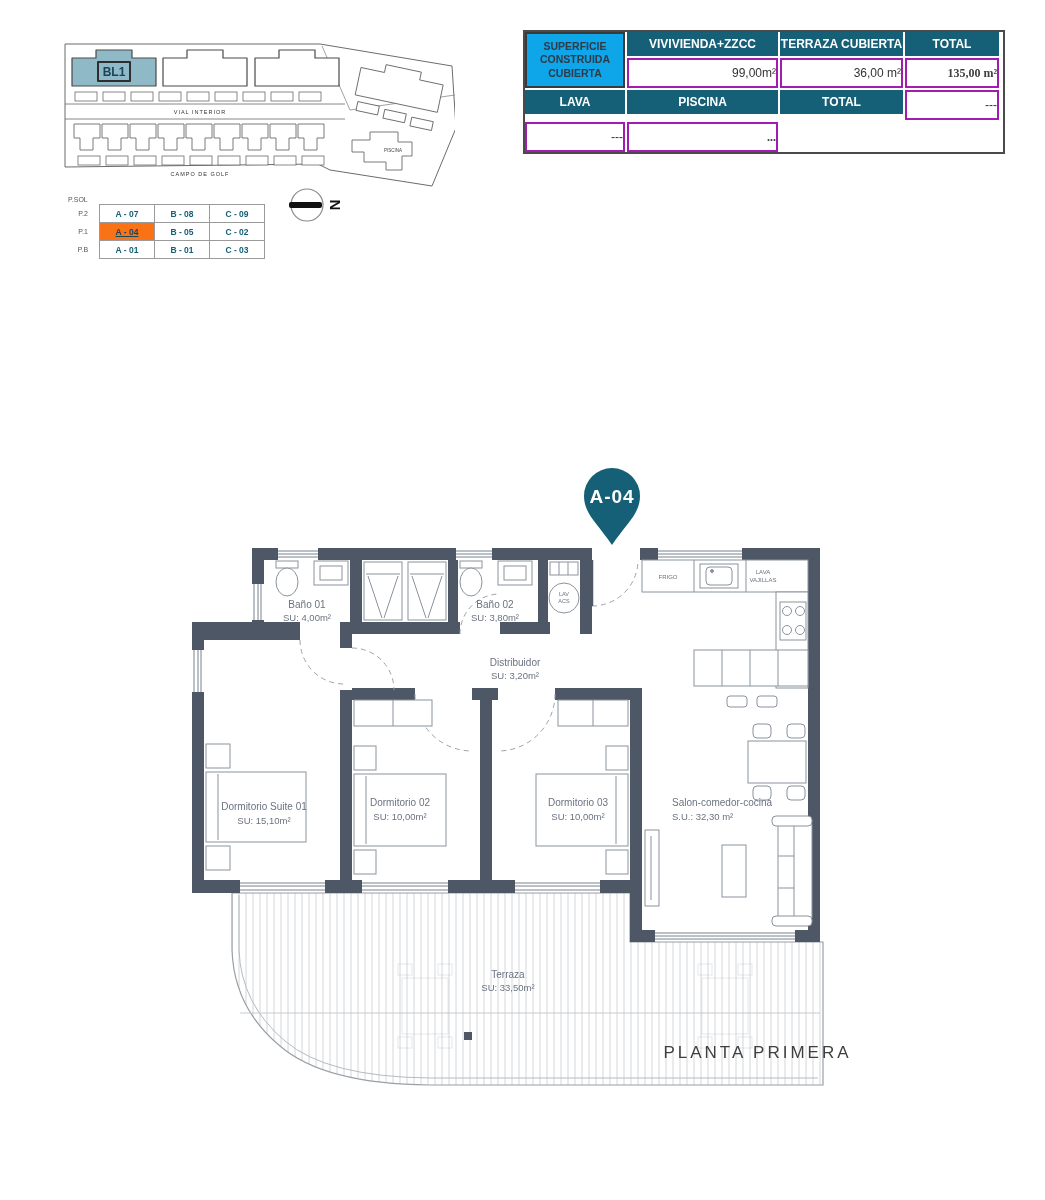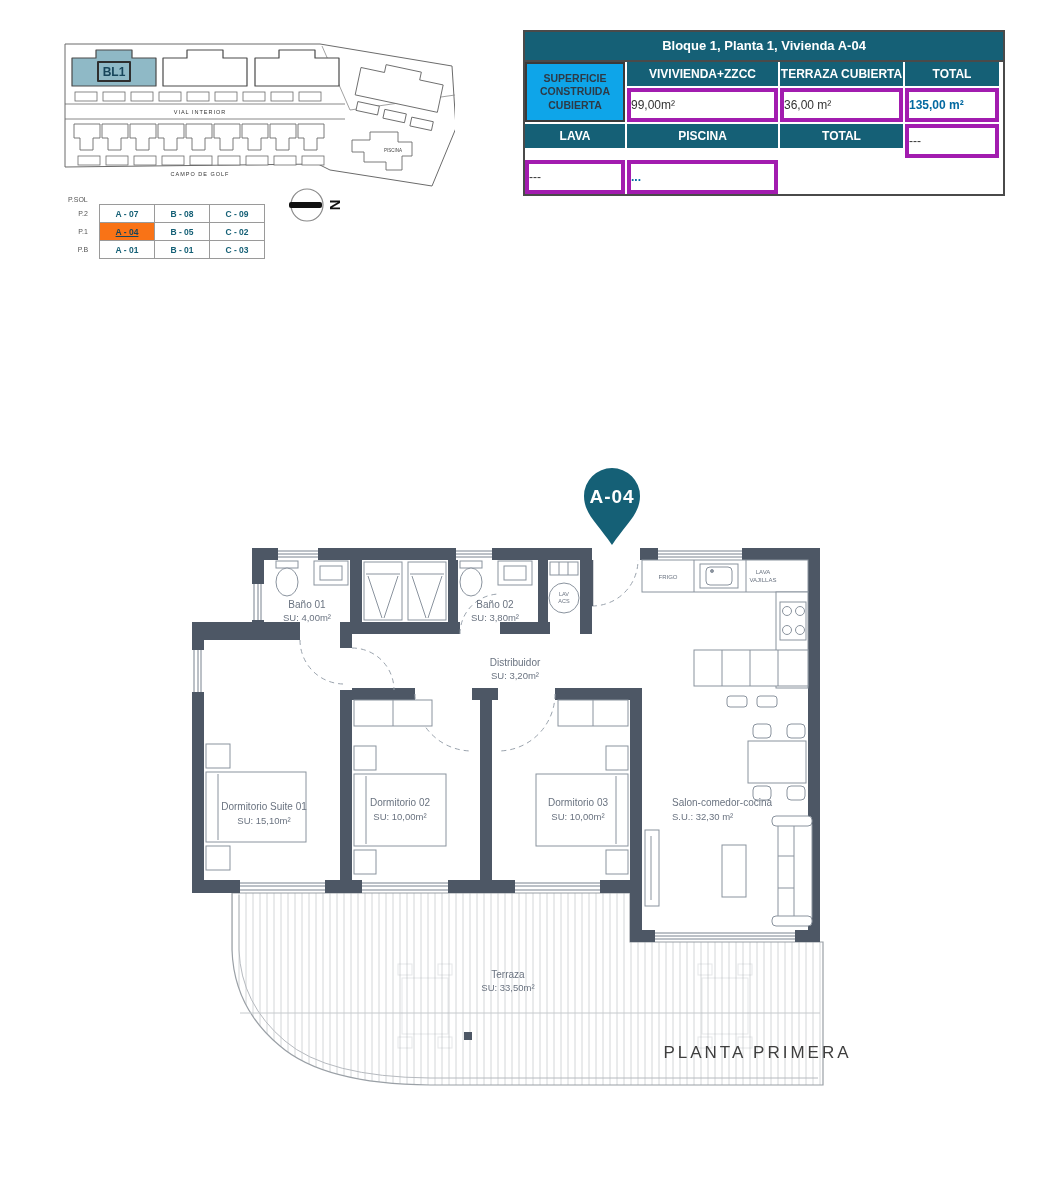--- a/index.html
+++ b/index.html
@@ -11,23 +11,23 @@
   .area-table{position:absolute;left:523px;top:30px;width:478px;border:2px solid #4a4a4a;background:#fff;}
   .at-title{background:#156076;color:#fff;font-size:13px;font-weight:bold;text-align:center;
             line-height:28px;height:28px;border-bottom:2px solid #4a4a4a;}
   .at-body{display:grid;grid-template-columns:100px 151px 123px 94px;grid-auto-rows:auto;
            gap:2px;background:#fff;padding:0;}
   .at-label{border:2px solid #3a3a3a;background:#0ea5e9;color:#2e3a46;font-weight:bold;font-size:10.5px;
             display:flex;align-items:center;justify-content:center;text-align:center;
             grid-row:span 2;padding:2px;line-height:1.25;}
   .at-colhead{background:#156076;color:#fff;font-weight:bold;font-size:12px;text-align:center;
               line-height:24px;height:24px;}
-  .at-value{background:#fff;border:4px solid #a21caf;color:#333;font-size:12px;text-align:left;
+  .at-value{background:#fff;border:2px solid #a21caf;color:#333;font-size:12px;text-align:right;
             line-height:26px;height:26px;}
-  .at-value.bold{font-weight:bold;color:#0369a1;}
+  .at-value.bold{font-weight:bold;color:#404040;font-family:Liberation Serif, serif;}
 
   
   .level-wrap{position:absolute;left:66px;top:196px;}
   .lt-psol{font-size:7px;color:#555;margin-left:2px;margin-bottom:1px;}
   table.level-table{border-collapse:collapse;}
   table.level-table td{height:15px;text-align:center;vertical-align:middle;}
   td.lt-level{width:30px;font-size:7px;color:#555;border:none;text-align:left;padding-left:2px;}
   td.lt-cell{width:52px;border:1px solid #9a9a9a;color:#156076;font-size:8.5px;font-weight:bold;}
   td.lt-cell.hl{background:#f97316;color:#17455a;text-decoration:underline;}
 
@@ -139,21 +139,20 @@
         <td class="lt-level">P.B</td>
         <td class="lt-cell">A - 01</td>
         <td class="lt-cell">B - 01</td>
         <td class="lt-cell">C - 03</td>
       </tr>
     </tbody>
       </table>
   </div>
 
   <div class="area-table">
-    <div class="at-title">Bloque 1, Planta 1, Vivienda A-04</div>
     <div class="at-body">
       <div class="at-label">SUPERFICIE CONSTRUIDA CUBIERTA</div>
       <div class="at-colhead">VIVIVIENDA+ZZCC</div>
       <div class="at-colhead">TERRAZA CUBIERTA</div>
       <div class="at-colhead">TOTAL</div>
       <div class="at-value">99,00m²</div>
       <div class="at-value">36,00 m²</div>
       <div class="at-value bold">135,00 m²</div>
       <div class="at-colhead">LAVA EXTERIORES</div>
       <div class="at-colhead">PISCINA</div>

